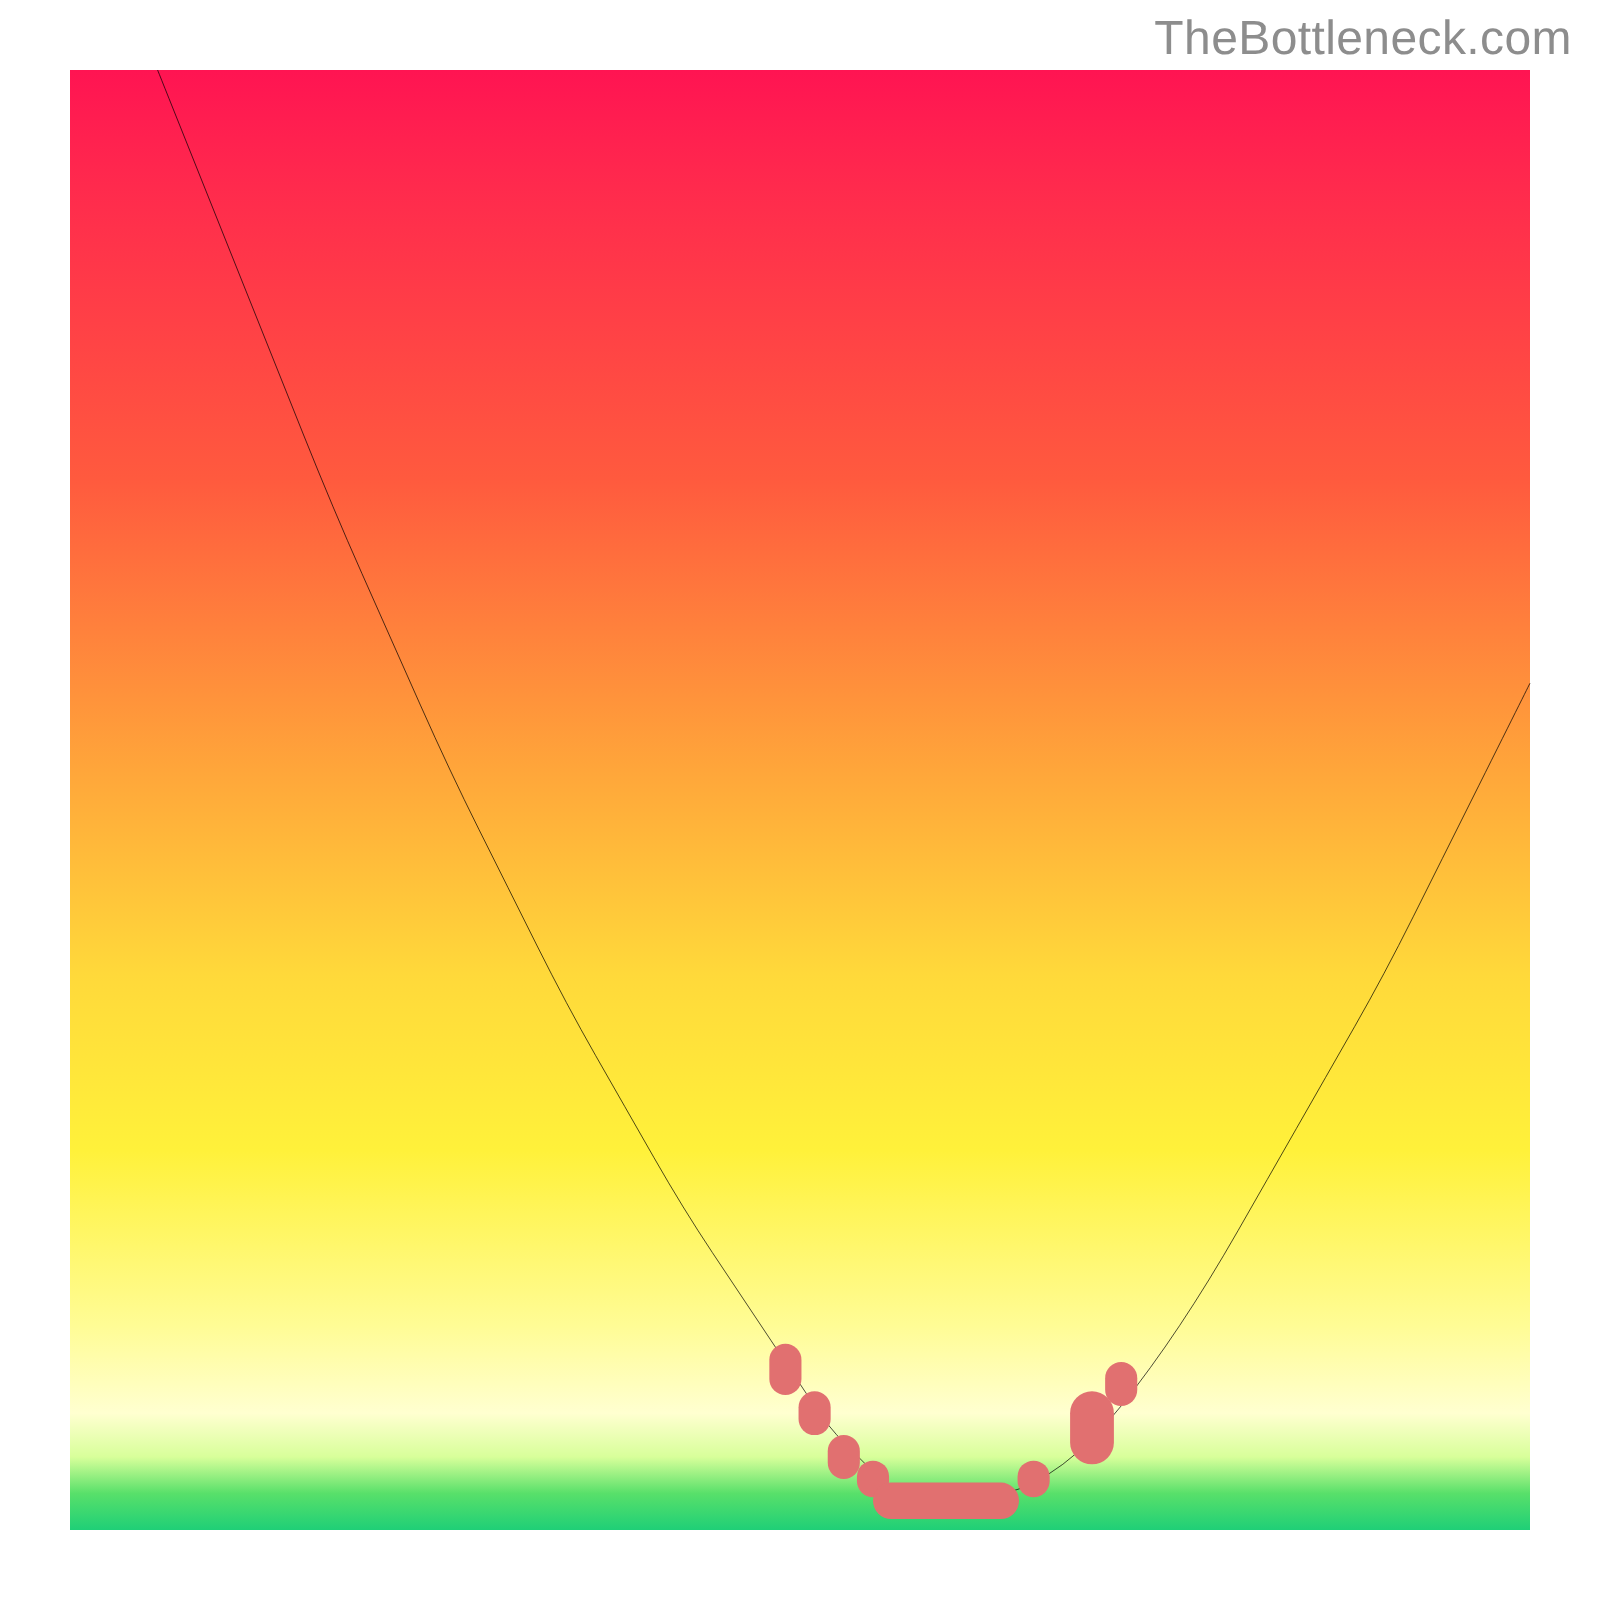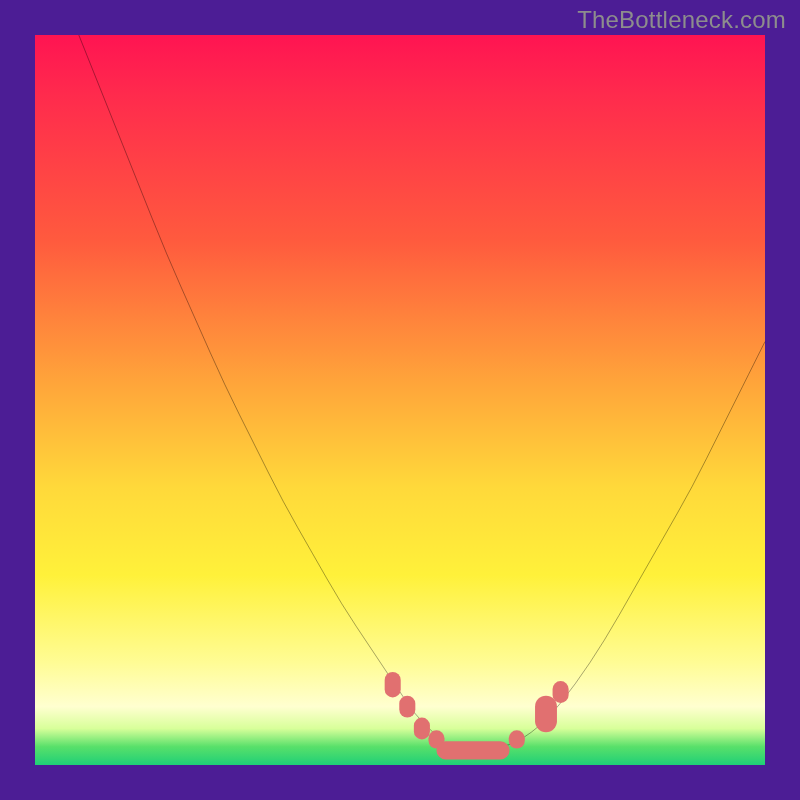--- a/index.html
+++ b/index.html
@@ -8,21 +8,21 @@
     width: 800px;
     height: 800px;
     background: #000;
     font-family: Arial, Helvetica, sans-serif;
     overflow: hidden;
   }
   .stage {
     position: relative;
     width: 800px;
     height: 800px;
-    background: #4c1d95;
+    background: #ffffff;
   }
   .plot-area {
     position: absolute;
     left: 35px;
     top: 35px;
     width: 730px;
     height: 730px;
     
     background: linear-gradient(
       to bottom,

